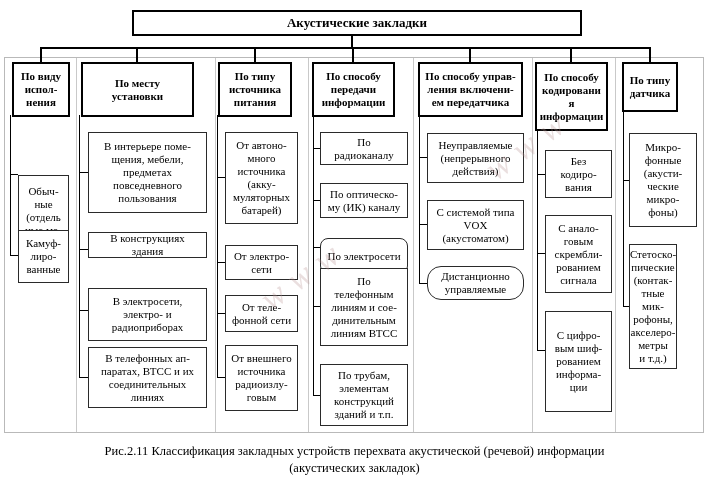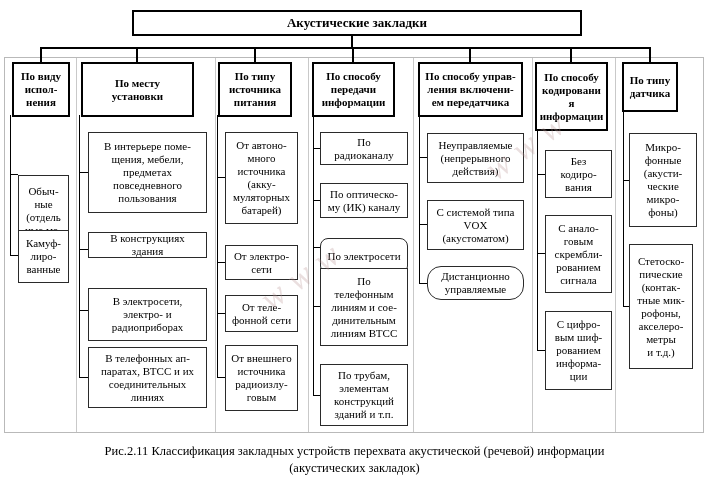--- a/index.html
+++ b/index.html
@@ -167,33 +167,33 @@
 управляемые</div>
 
   <div class="box chd" style="left:545px;top:150px;width:67px;height:48px;">Без
 кодиро-
 вания</div>
   <div class="box chd" style="left:545px;top:215px;width:67px;height:78px;">С анало-
 говым
 скрембли-
 рованием
 сигнала</div>
-  <div class="box chd" style="left:545px;top:311px;width:67px;height:79px;">С цифро-
+  <div class="box chd" style="left:545px;top:311px;width:67px;height:101px;">С цифро-
 вым шиф-
 рованием
 информа-
 ции</div>
 
   <div class="box chd" style="left:629px;top:133px;width:68px;height:94px;">Микро-
 фонные
 (акусти-
 ческие
 микро-
 фоны)</div>
-  <div class="box chd" style="left:629px;top:244px;width:64px;height:125px;">Стетоско-
+  <div class="box chd" style="left:629px;top:244px;width:48px;height:125px;">Стетоско-
 пические
 (контак-
 тные мик-
 рофоны,
 акселеро-
 метры
 и т.д.)</div>
 
   <div class="wm" style="left:255px;top:255px;">www</div>
   <div class="wm" style="left:480px;top:125px;">www</div>

